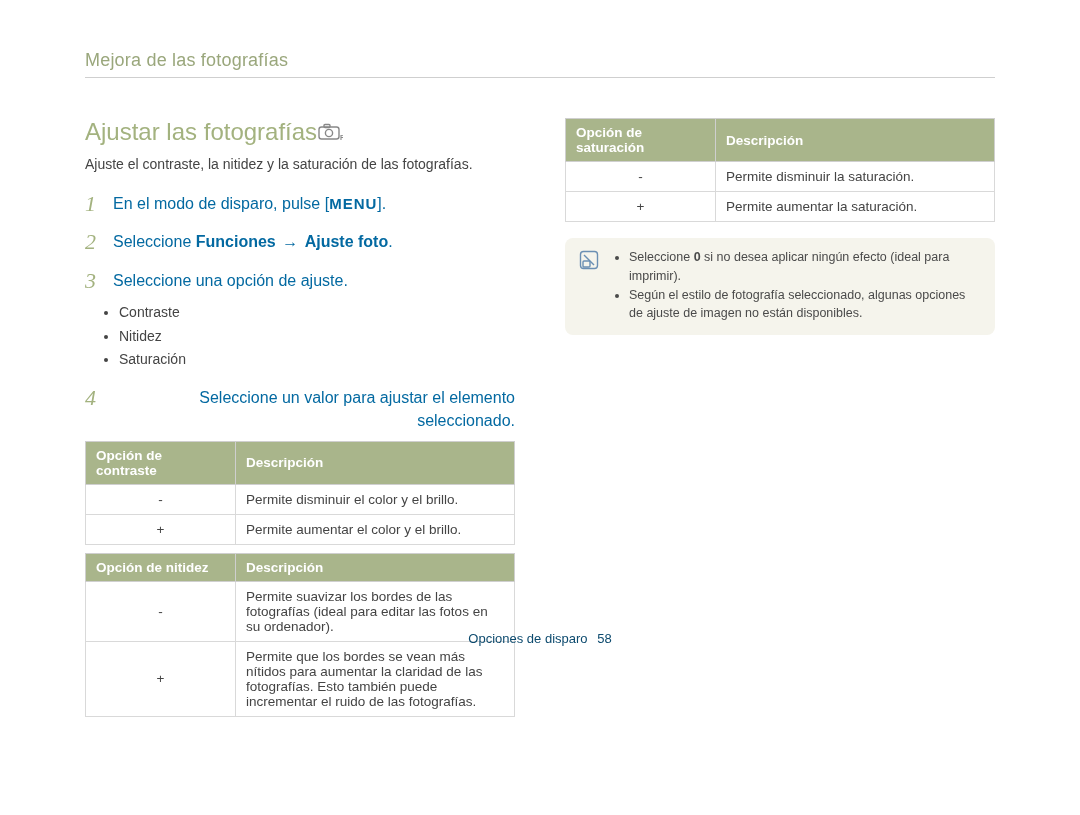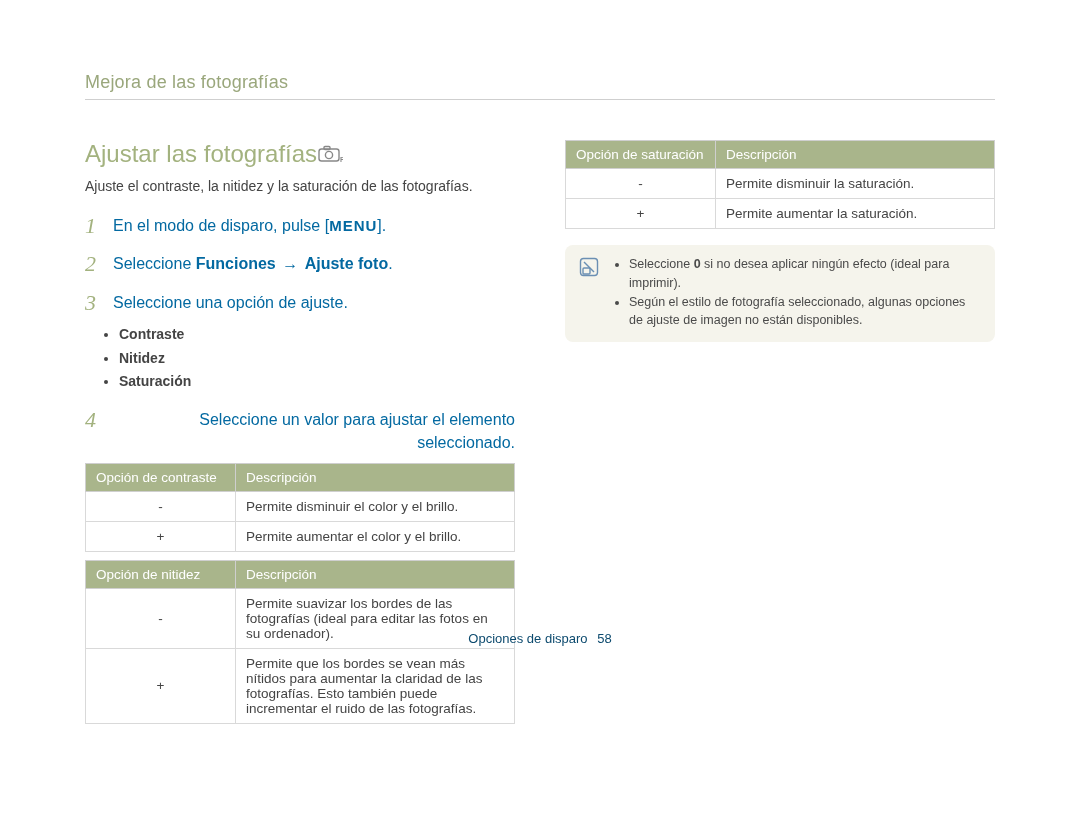--- a/index.html
+++ b/index.html
@@ -1,42 +1,42 @@
 <!DOCTYPE html>
 <html><head>
 <meta charset="utf-8">
 <style>
   * { box-sizing: border-box; margin: 0; padding: 0; }
   html, body { width: 1080px; height: 815px; background: #fff; font-family: Arial, Helvetica, sans-serif; color: #3a3a3a; }
-  .page { width: 1080px; height: 686px; padding: 72px 85px 40px 85px; position: relative; }
+  .page { width: 1080px; height: 686px; padding: 50px 85px 40px 85px; position: relative; }
 
   .chapter-title { font-size: 18px; color: #9aa77c; font-weight: 300; letter-spacing: 0.2px; }
   .hr { height: 1px; background: #cfcfcf; margin-top: 6px; width: 100%; }
 
   .columns { display: flex; gap: 50px; margin-top: 40px; }
   .col { flex: 1 1 50%; min-width: 0; }
 
   .section-title { font-size: 24px; color: #a3b27f; font-weight: 300; display: flex; align-items: center; }
   .mode-icon { display:inline-flex; align-items:center; justify-content:center; }
 
   .intro { margin-top: 8px; font-size: 14px; color: #444; line-height: 1.45; }
 
   .steps { margin-top: 18px; }
   .step { display: flex; align-items: flex-start; gap: 10px; margin-top: 14px; }
   .stepnum { font-size: 22px; font-style: italic; color: #a3b27f; font-weight: 300; font-family: Georgia, 'Times New Roman', serif; min-width: 18px; line-height: 1.1; }
   .steptext { font-size: 16px; color: #0369a1; line-height: 1.45; text-align: right; }
   .menu-label { font-family: Arial, Helvetica, sans-serif; font-weight: 700; letter-spacing: 1px; font-size: 15px; }
   .bold { font-weight: 700; }
   .arrow { padding: 0 2px; }
 
-  .bullets { margin: 8px 0 0 30px; font-weight: bold; }
+  .bullets { margin: 8px 0 0 30px; }
   .bullets li { list-style: disc; font-size: 14px; color: #444; line-height: 1.7; margin-left: 4px; }
 
   table.opt { width: 100%; border-collapse: collapse; margin-top: 8px; font-size: 13.5px; color: #444; }
-  table.opt th { background: #a9b58b; color: #fff; font-weight: 400; text-align: left; padding: 6px 10px; border: 1px solid #cfcfcf; }
+  table.opt th { background: #a9b58b; color: #fff; font-weight: 700; text-align: left; padding: 6px 10px; border: 1px solid #cfcfcf; }
   table.opt td { padding: 7px 10px; border: 1px solid #d9d9d9; vertical-align: middle; }
   table.opt td.sym { text-align: center; width: 150px; }
   table.opt th.col1 { width: 150px; }
 
   .note-box { margin-top: 16px; background: #f5f4ec; border-radius: 8px; padding: 10px 14px 12px 14px; display: flex; gap: 16px; }
   .note-icon { flex: 0 0 auto; margin-top: 2px; }
   .note-list { list-style: disc; margin-left: 14px; }
   .note-list li { font-size: 12.5px; color: #4a4a4a; line-height: 1.5; }
   .note-bold { font-weight: 700; }
 

